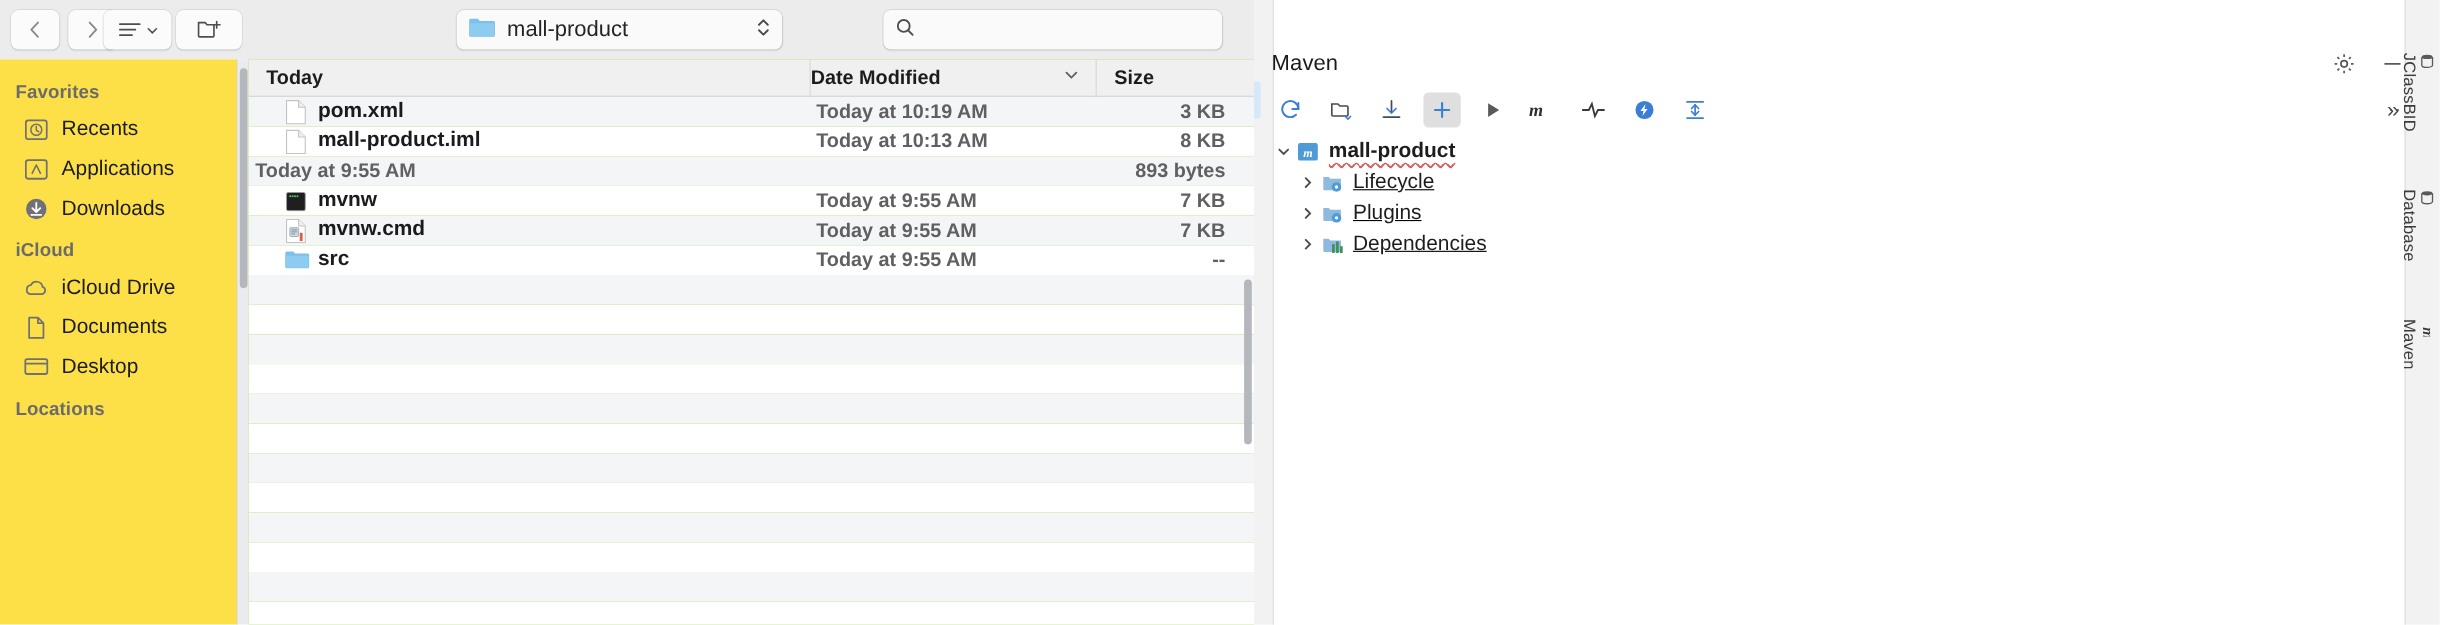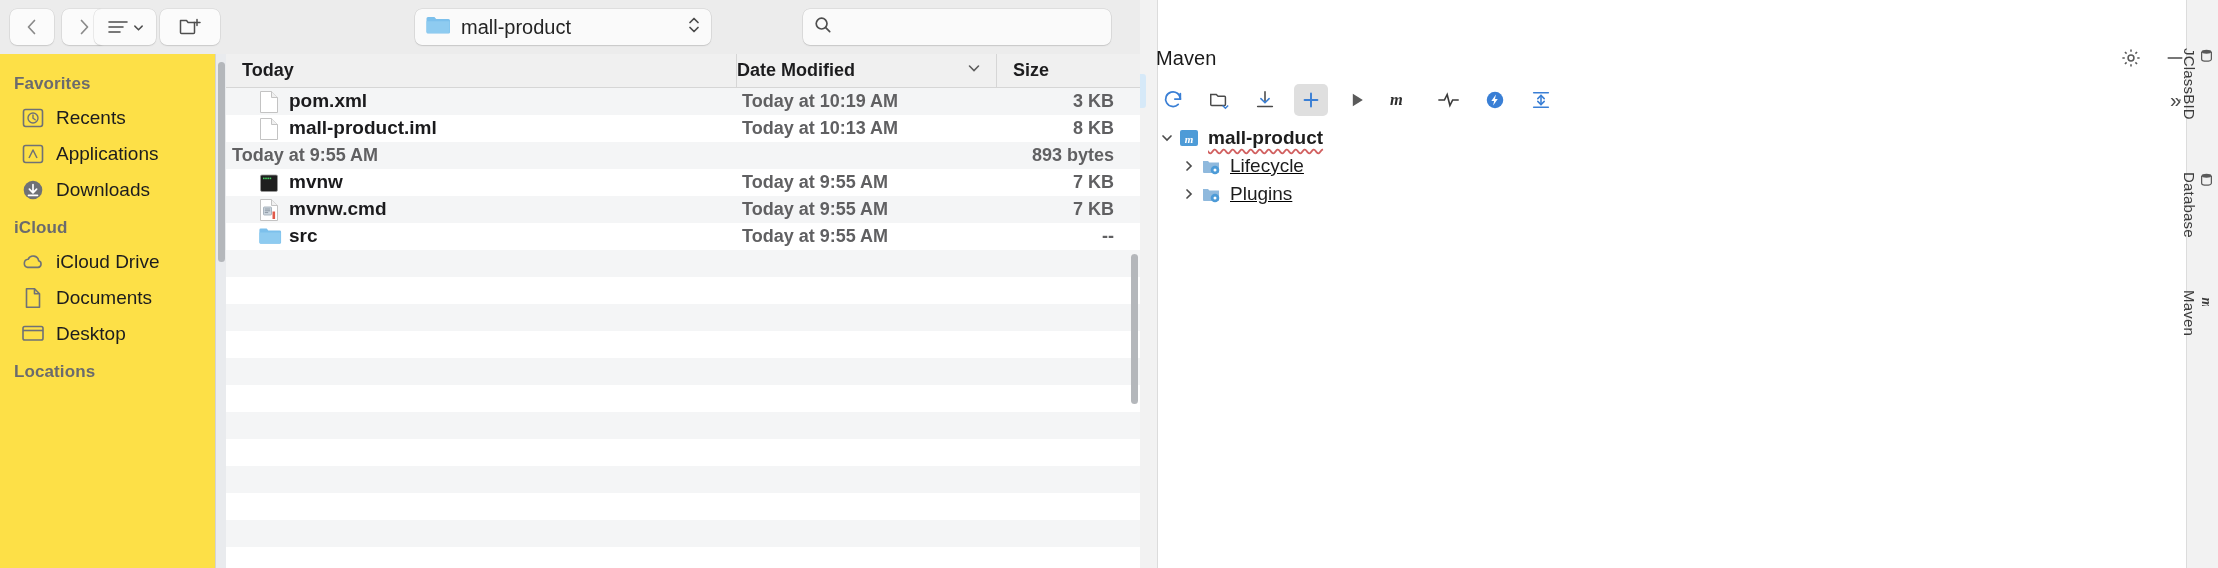--- a/index.html
+++ b/index.html
@@ -323,20 +323,36 @@
       <span class="t-icon">
         <svg width="22" height="22" viewBox="0 0 22 22">
           <path d="M3 6h5l1.4 1.6H19v9.4a1 1 0 0 1-1 1H4a1 1 0 0 1-1-1z" fill="#8fb9dd"></path>
           <circle cx="15" cy="15" r="4.3" fill="#4d9bd7"></circle>
             <circle cx="15" cy="15" r="1.5" fill="#ffffff"></circle>
         </svg>
       </span>
       <span class="t-label">Plugins</span>
     </div>
 
+    <div class="tree-row depth1">
+      <span class="twisty">
+        <svg width="14" height="14" viewBox="0 0 14 14" fill="none" stroke="currentColor" stroke-width="1.7" stroke-linecap="round">
+            <path d="M5 3l4 4-4 4"></path>
+          </svg>
+      </span>
+      <span class="t-icon">
+        <svg width="22" height="22" viewBox="0 0 22 22">
+          <path d="M3 6h5l1.4 1.6H19v9.4a1 1 0 0 1-1 1H4a1 1 0 0 1-1-1z" fill="#8fb9dd"></path>
+          <rect x="11" y="11" width="2.4" height="8" fill="#3f8f58"></rect>
+          <rect x="14.6" y="8.5" width="2.4" height="10.5" fill="#3f8f58"></rect>
+          <rect x="18.2" y="12.8" width="2.4" height="6.2" fill="#3f8f58"></rect>
+        </svg>
+      </span>
+      <span class="t-label">Dependencies</span>
+    </div>
   </div>
 
   <div class="right-strip">
     <div class="vtab" style="top: 48px;">
       <span class="vic">
         <svg width="15" height="15" viewBox="0 0 16 16" fill="#5a5a5a">
             <ellipse cx="8" cy="4" rx="5.2" ry="2.1"></ellipse>
             <path d="M2.8 4v8c0 1.2 2.3 2.1 5.2 2.1s5.2-.9 5.2-2.1V4" fill="none" stroke="#5a5a5a" stroke-width="1.3"></path>
           </svg>
       </span>

